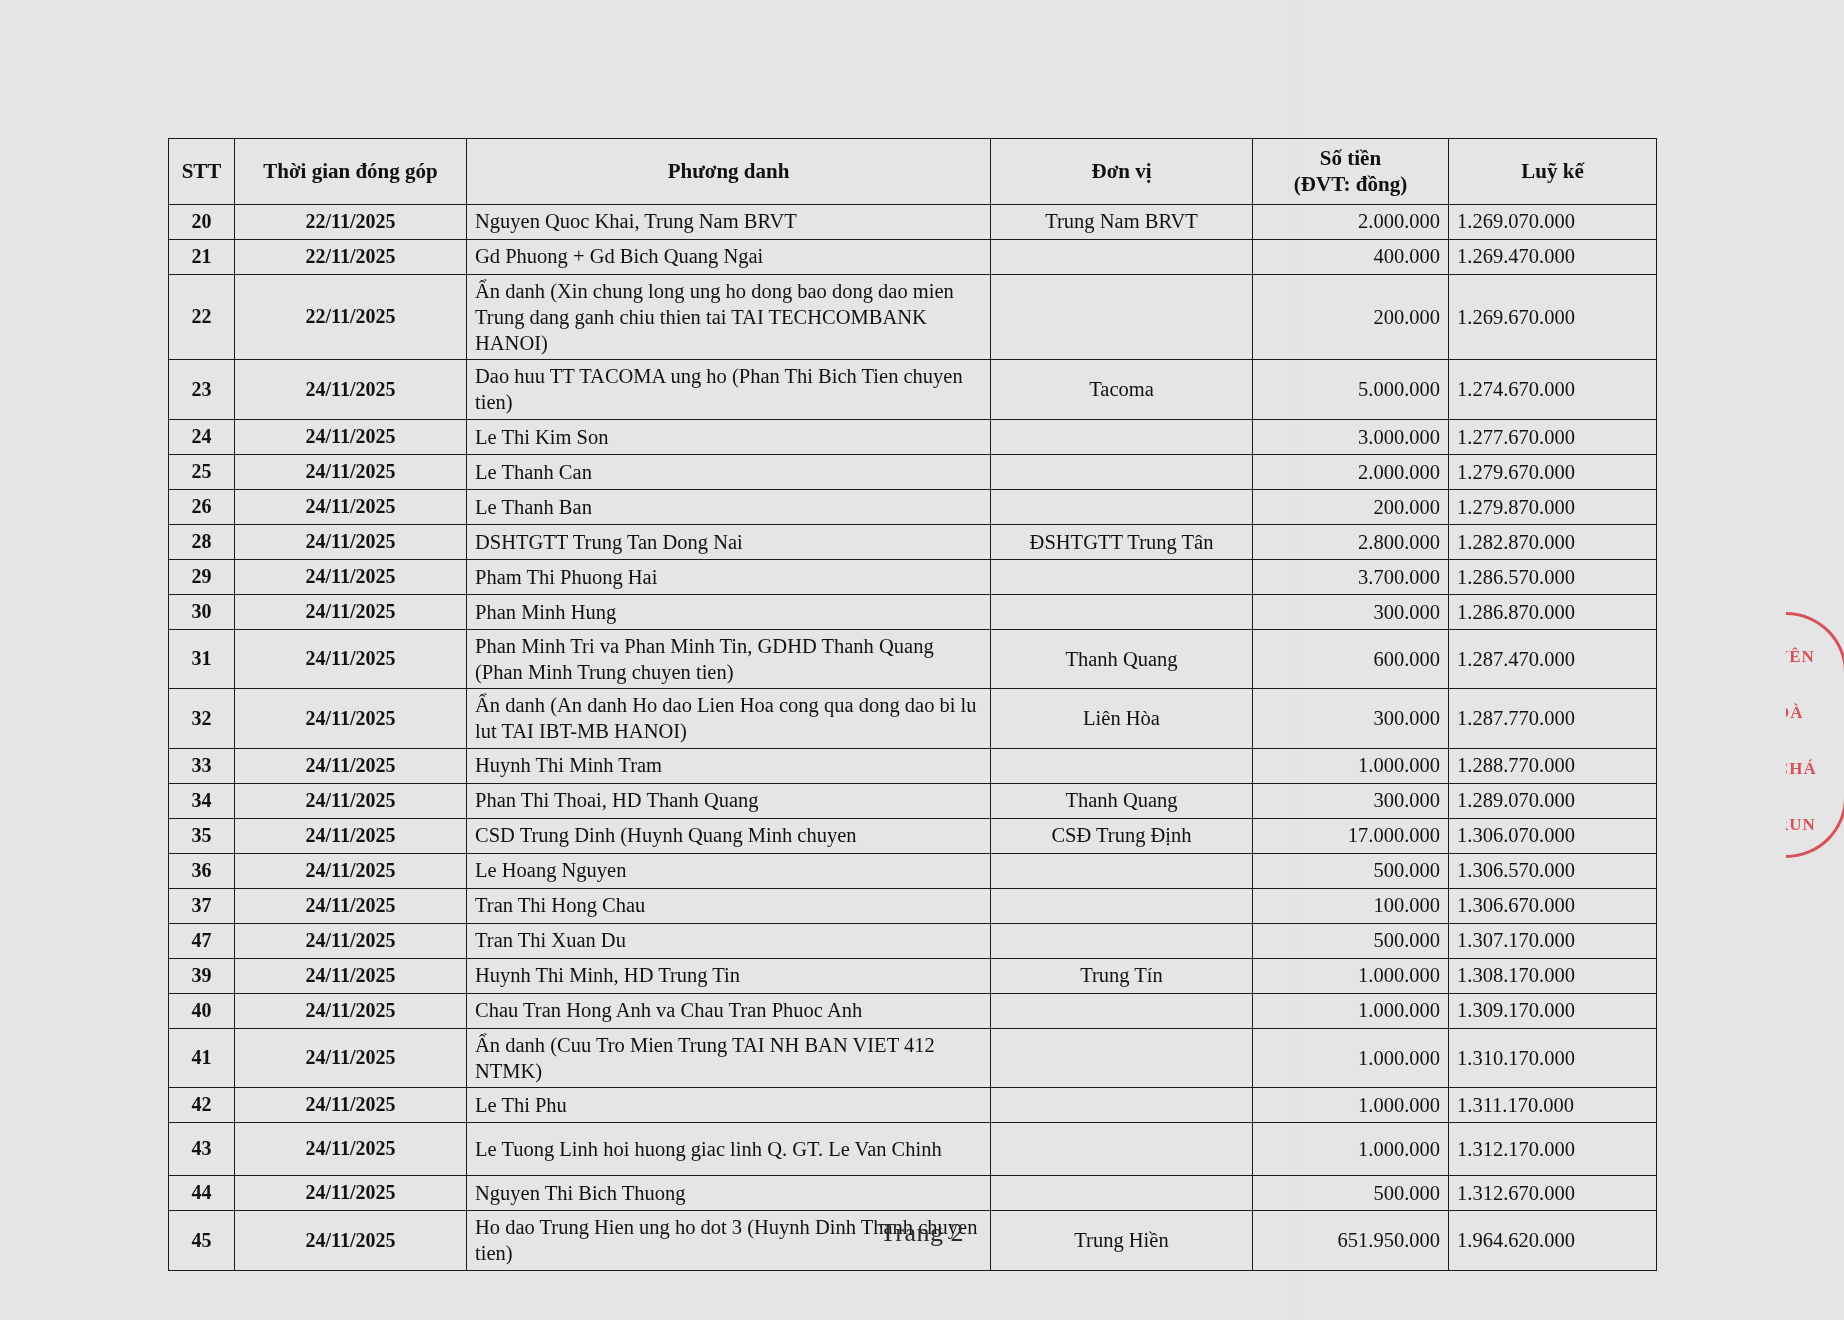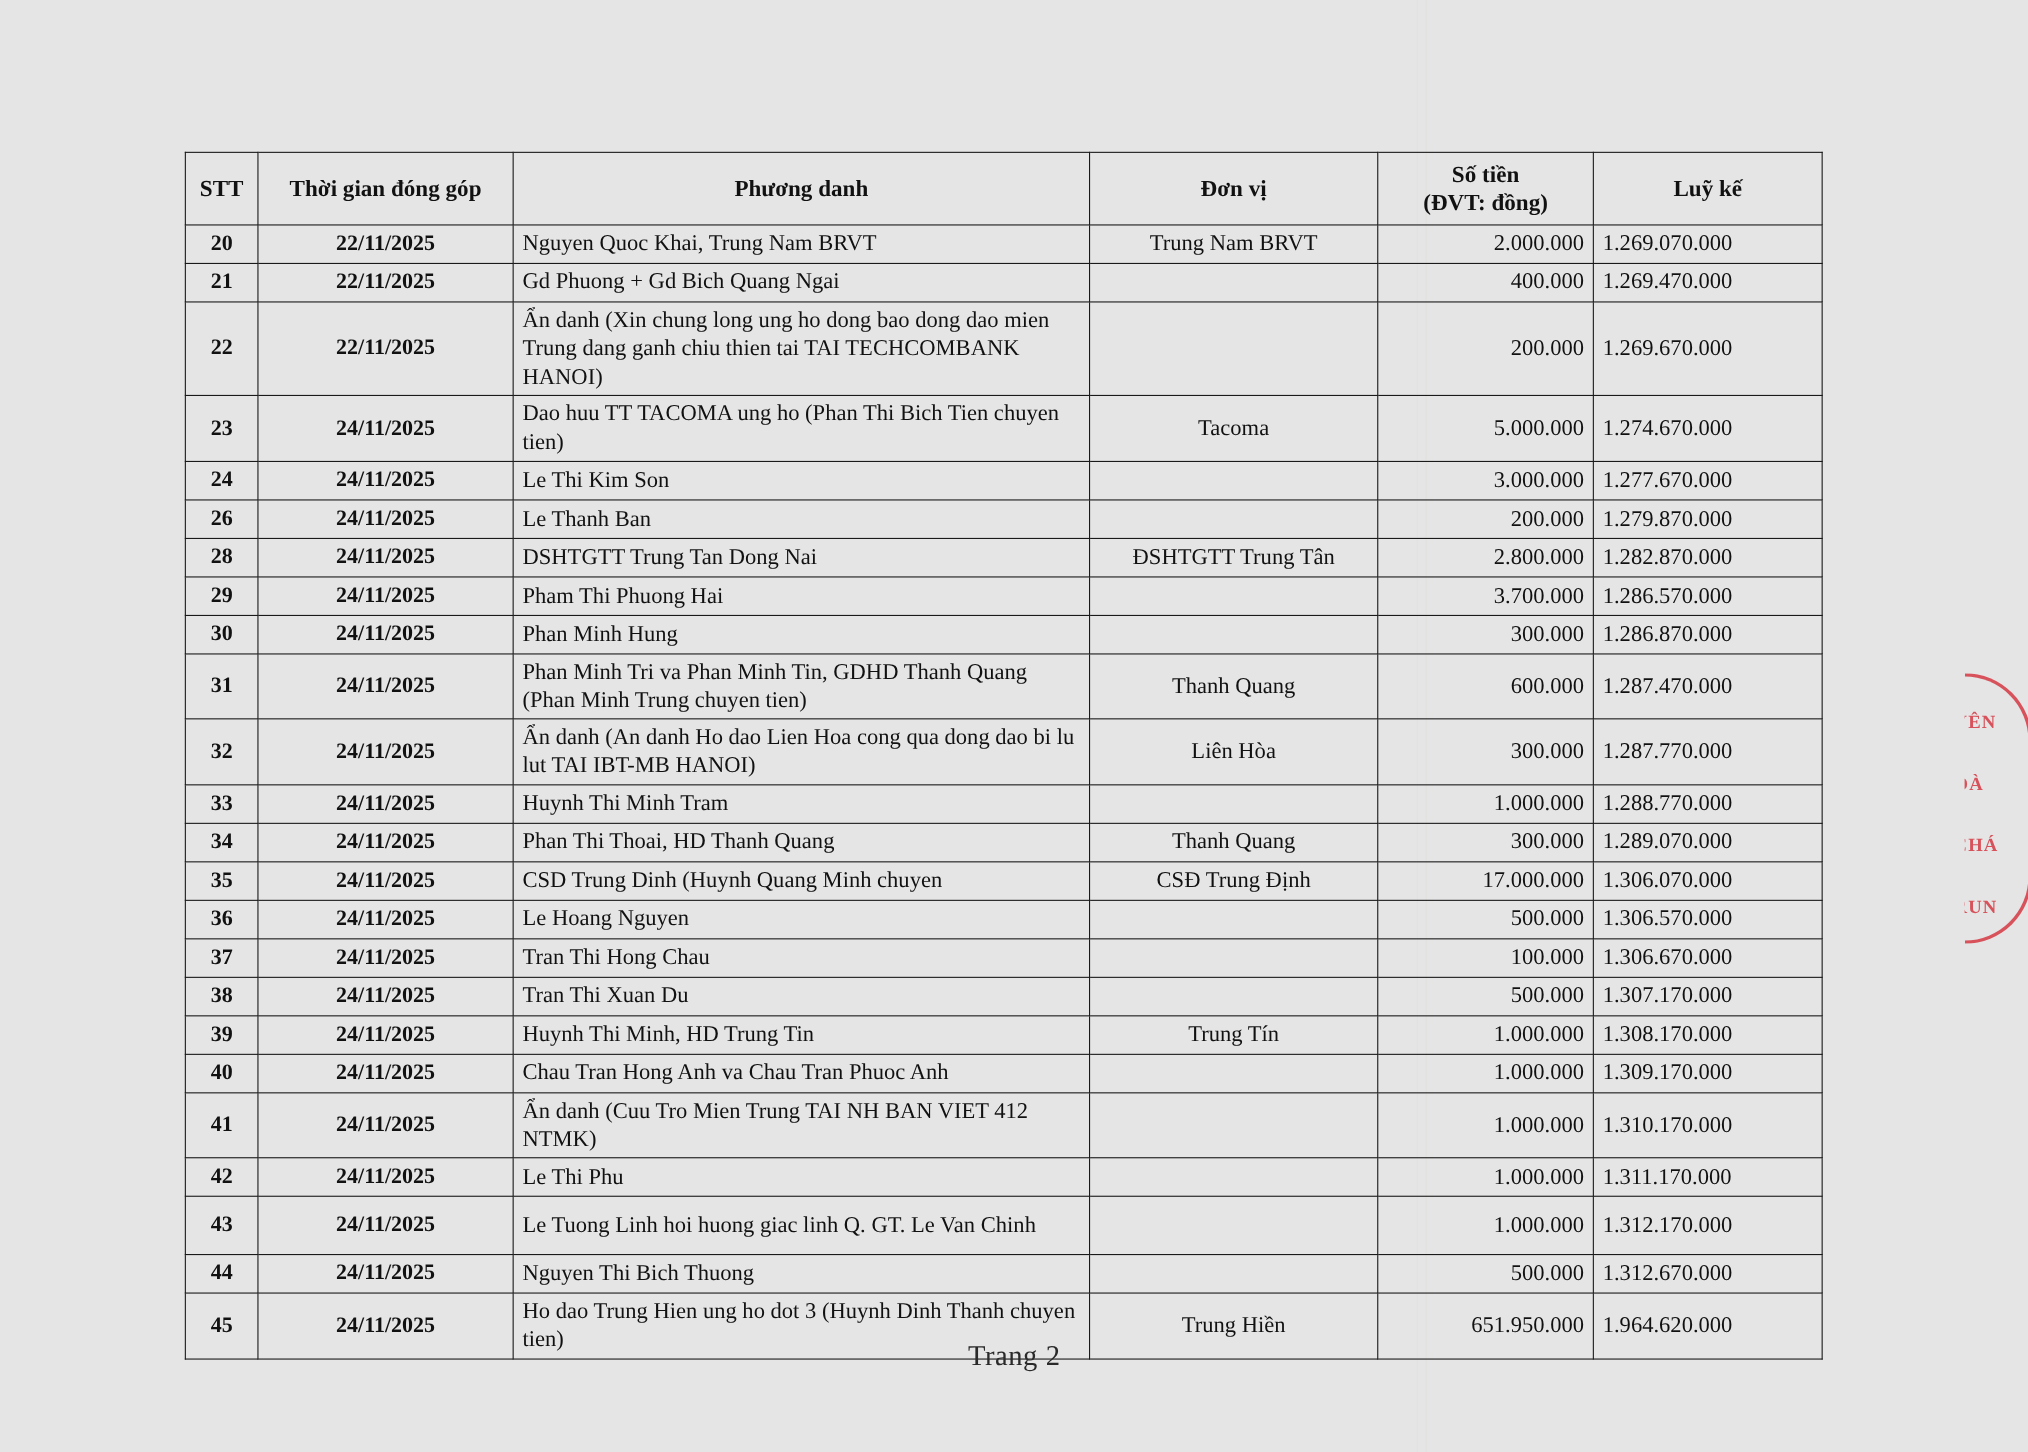--- a/index.html
+++ b/index.html
@@ -186,20 +186,28 @@
           </tr>
           <tr class="short">
             <td class="stt">24</td>
             <td class="date">24/11/2025</td>
             <td class="name">Le Thi Kim Son</td>
             <td class="unit"></td>
             <td class="amount">3.000.000</td>
             <td class="total">1.277.670.000</td>
           </tr>
           <tr class="short">
+            <td class="stt">25</td>
+            <td class="date">24/11/2025</td>
+            <td class="name">Le Thanh Can</td>
+            <td class="unit"></td>
+            <td class="amount">2.000.000</td>
+            <td class="total">1.279.670.000</td>
+          </tr>
+          <tr class="short">
             <td class="stt">26</td>
             <td class="date">24/11/2025</td>
             <td class="name">Le Thanh Ban</td>
             <td class="unit"></td>
             <td class="amount">200.000</td>
             <td class="total">1.279.870.000</td>
           </tr>
           <tr class="short">
             <td class="stt">28</td>
             <td class="date">24/11/2025</td>
@@ -274,21 +282,21 @@
           </tr>
           <tr class="short">
             <td class="stt">37</td>
             <td class="date">24/11/2025</td>
             <td class="name">Tran Thi Hong Chau</td>
             <td class="unit"></td>
             <td class="amount">100.000</td>
             <td class="total">1.306.670.000</td>
           </tr>
           <tr class="short">
-            <td class="stt">38</td>
+            <td class="stt">47</td>
             <td class="date">24/11/2025</td>
             <td class="name">Tran Thi Xuan Du</td>
             <td class="unit"></td>
             <td class="amount">500.000</td>
             <td class="total">1.307.170.000</td>
           </tr>
           <tr class="short">
             <td class="stt">39</td>
             <td class="date">24/11/2025</td>
             <td class="name">Huynh Thi Minh, HD Trung Tin</td>

